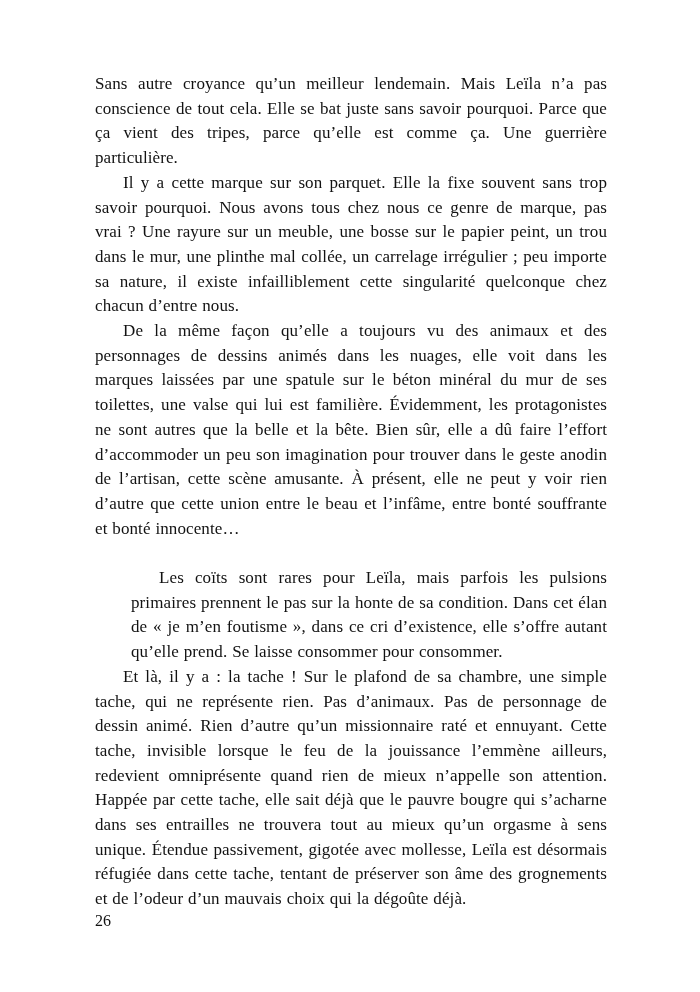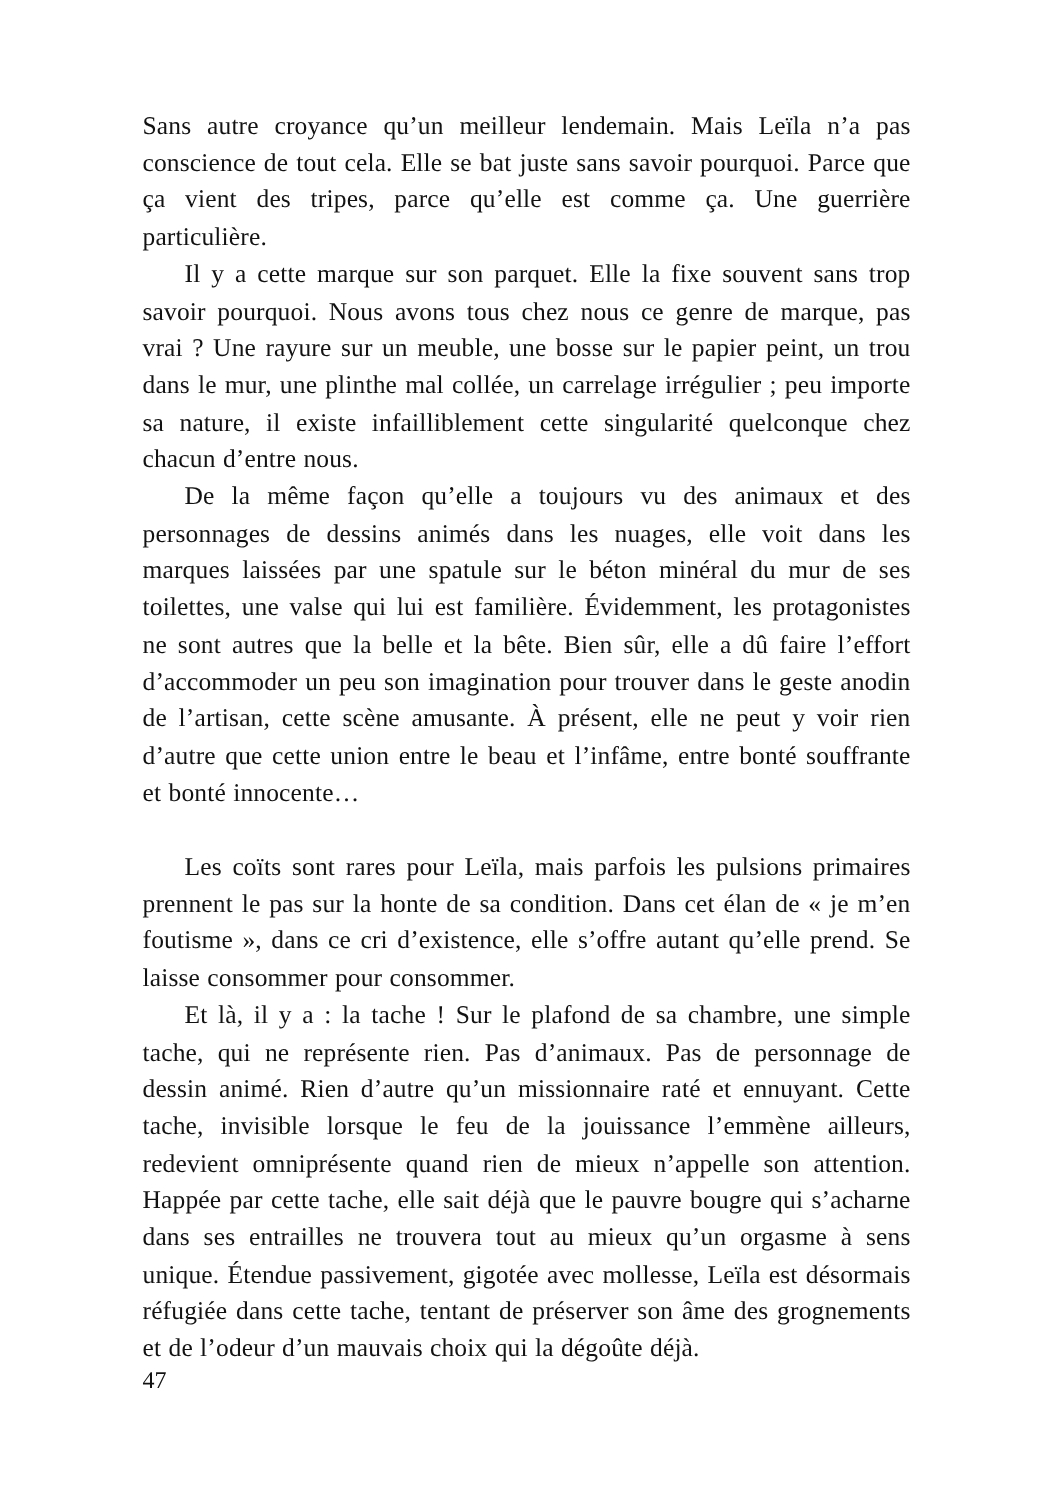--- a/index.html
+++ b/index.html
@@ -30,34 +30,35 @@
     line-height: 24.7px;
     text-align: justify;
     letter-spacing: 0.1px;
     word-spacing: 0.5px;
   }
   .text-block p.indent {
     text-indent: 28px;
   }
   .text-block p.section-break {
     margin-top: 24.7px;
+    margin-left: 36px;
   }
   .page-number {
     position: absolute;
     left: 95px;
     top: 912px;
     font-size: 16px;
     color: #121212;
   }
 </style>
 </head>
 <body>
 
 <div class="book-page">
   <div class="text-block">
     <p>Sans autre croyance qu’un meilleur lendemain. Mais Leïla n’a pas conscience de tout cela. Elle se bat juste sans savoir pourquoi. Parce que ça vient des tripes, parce qu’elle est comme ça. Une guerrière particulière.</p>
     <p class="indent">Il y a cette marque sur son parquet. Elle la fixe souvent sans trop savoir pourquoi. Nous avons tous chez nous ce genre de marque, pas vrai&nbsp;? Une rayure sur un meuble, une bosse sur le papier peint, un trou dans le mur, une plinthe mal collée, un carrelage irrégulier&nbsp;; peu importe sa nature, il existe infailliblement cette singularité quelconque chez chacun d’entre nous.</p>
     <p class="indent">De la même façon qu’elle a toujours vu des animaux et des personnages de dessins animés dans les nuages, elle voit dans les marques laissées par une spatule sur le béton minéral du mur de ses toilettes, une valse qui lui est familière. Évidemment, les protagonistes ne sont autres que la belle et la bête. Bien sûr, elle a dû faire l’effort d’accommoder un peu son imagination pour trouver dans le geste anodin de l’artisan, cette scène amusante. À présent, elle ne peut y voir rien d’autre que cette union entre le beau et l’infâme, entre bonté souffrante et bonté innocente…</p>
     <p class="indent section-break">Les coïts sont rares pour Leïla, mais parfois les pulsions primaires prennent le pas sur la honte de sa condition. Dans cet élan de «&nbsp;je m’en foutisme&nbsp;», dans ce cri d’existence, elle s’offre autant qu’elle prend. Se laisse consommer pour consommer.</p>
     <p class="indent">Et là, il y a&nbsp;: la tache&nbsp;! Sur le plafond de sa chambre, une simple tache, qui ne représente rien. Pas d’animaux. Pas de personnage de dessin animé. Rien d’autre qu’un missionnaire raté et ennuyant. Cette tache, invisible lorsque le feu de la jouissance l’emmène ailleurs, redevient omniprésente quand rien de mieux n’appelle son attention. Happée par cette tache, elle sait déjà que le pauvre bougre qui s’acharne dans ses entrailles ne trouvera tout au mieux qu’un orgasme à sens unique. Étendue passivement, gigotée avec mollesse, Leïla est désormais réfugiée dans cette tache, tentant de préserver son âme des grognements et de l’odeur d’un mauvais choix qui la dégoûte déjà.</p>
   </div>
-  <div class="page-number">47</div>
+  <div class="page-number">26</div>
 </div>
 
 </body></html>

